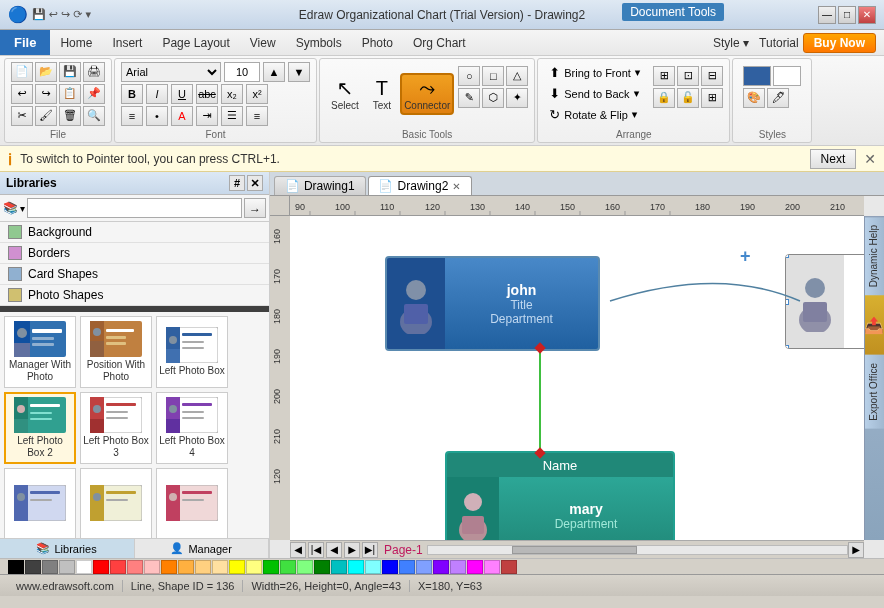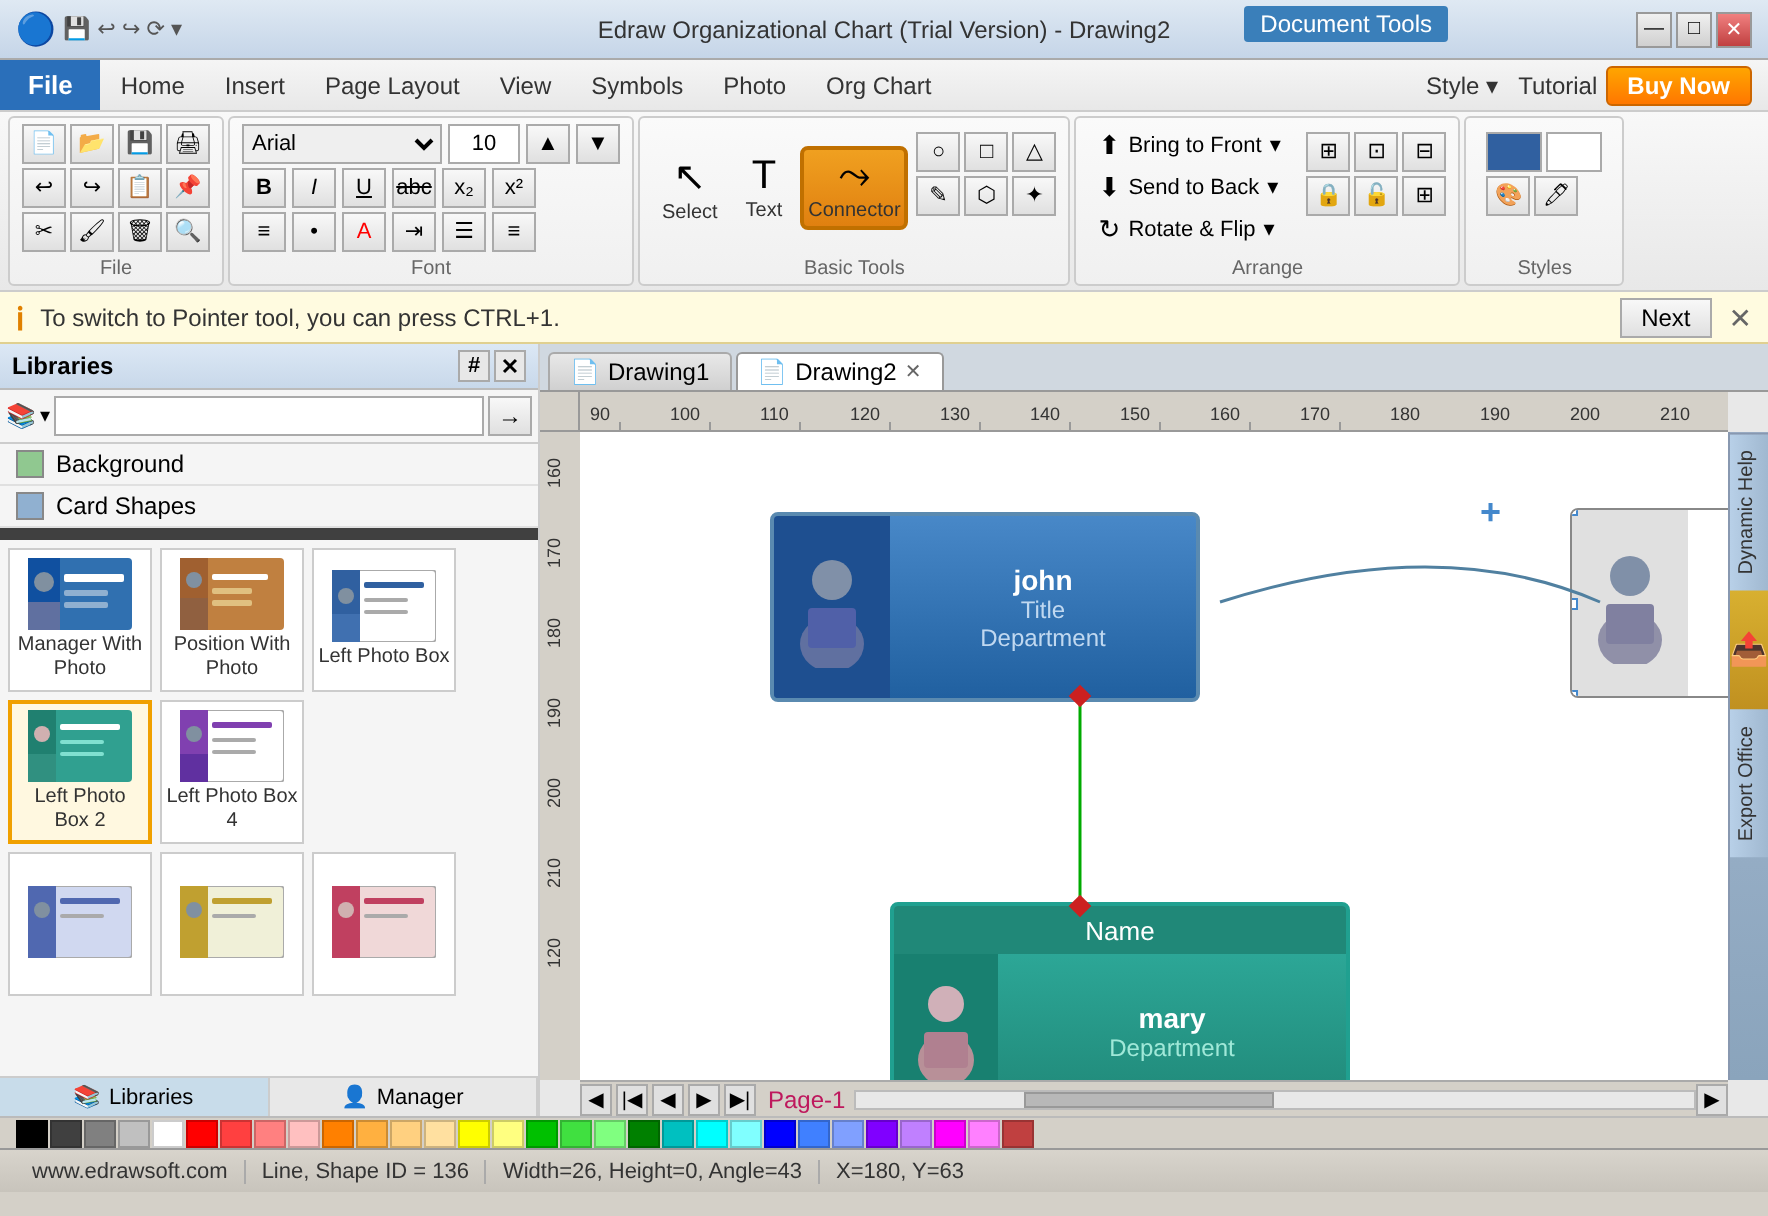--- a/index.html
+++ b/index.html
@@ -513,22 +513,30 @@
       <input class="search-input" type="text" placeholder="" style="">
       <div class="search-btn">→</div>
     </div>
 
     <div class="library-tree">
       <div class="library-item">
         <span class="library-icon" style="background:#90c890;"></span>
         <span>Background</span>
       </div>
       <div class="library-item">
+        <span class="library-icon" style="background:#d090d0;"></span>
+        <span>Borders</span>
+      </div>
+      <div class="library-item">
         <span class="library-icon" style="background:#90b0d0;"></span>
         <span>Card Shapes</span>
+      </div>
+      <div class="library-item">
+        <span class="library-icon" style="background:#d0c070;"></span>
+        <span>Photo Shapes</span>
       </div>
     </div>
 
     <div class="shapes-grid">
 
       <div class="shapes-row">
         <div class="shape-item">
           <div class="shape-preview">
             <svg width="52" height="36" viewBox="0 0 52 36">
               <rect x="0" y="0" width="52" height="36" fill="#3070b0" rx="2"></rect>
@@ -579,20 +587,34 @@
               <rect x="0" y="0" width="52" height="36" fill="#30a090" rx="2"></rect>
               <rect x="0" y="0" width="14" height="36" fill="#208070"></rect>
               <circle cx="7" cy="12" r="4" fill="#d0b0b0"></circle>
               <rect x="0" y="22" width="14" height="14" fill="#309080"></rect>
               <rect x="16" y="7" width="30" height="3" fill="white" rx="1"></rect>
               <rect x="16" y="15" width="22" height="2" fill="#80e0d0" rx="1"></rect>
               <rect x="16" y="21" width="22" height="2" fill="#80e0d0" rx="1"></rect>
             </svg>
           </div>
           <span class="shape-label">Left Photo Box 2</span>
+        </div>
+        <div class="shape-item">
+          <div class="shape-preview">
+            <svg width="52" height="36" viewBox="0 0 52 36">
+              <rect x="0" y="0" width="52" height="36" fill="white" rx="2" stroke="#aaa" stroke-width="1"></rect>
+              <rect x="0" y="0" width="14" height="36" fill="#c04040"></rect>
+              <circle cx="7" cy="12" r="4" fill="#8090a0"></circle>
+              <rect x="0" y="22" width="14" height="14" fill="#a03030"></rect>
+              <rect x="16" y="6" width="30" height="3" fill="#c04040" rx="1"></rect>
+              <rect x="16" y="14" width="22" height="2" fill="#aaa" rx="1"></rect>
+              <rect x="16" y="20" width="22" height="2" fill="#aaa" rx="1"></rect>
+            </svg>
+          </div>
+          <span class="shape-label">Left Photo Box 3</span>
         </div>
         <div class="shape-item">
           <div class="shape-preview">
             <svg width="52" height="36" viewBox="0 0 52 36">
               <rect x="0" y="0" width="52" height="36" fill="white" rx="2" stroke="#aaa" stroke-width="1"></rect>
               <rect x="0" y="0" width="14" height="36" fill="#8040b0"></rect>
               <circle cx="7" cy="12" r="4" fill="#8090a0"></circle>
               <rect x="0" y="22" width="14" height="14" fill="#6030a0"></rect>
               <rect x="16" y="6" width="30" height="3" fill="#8040b0" rx="1"></rect>
               <rect x="16" y="14" width="22" height="2" fill="#aaa" rx="1"></rect>

